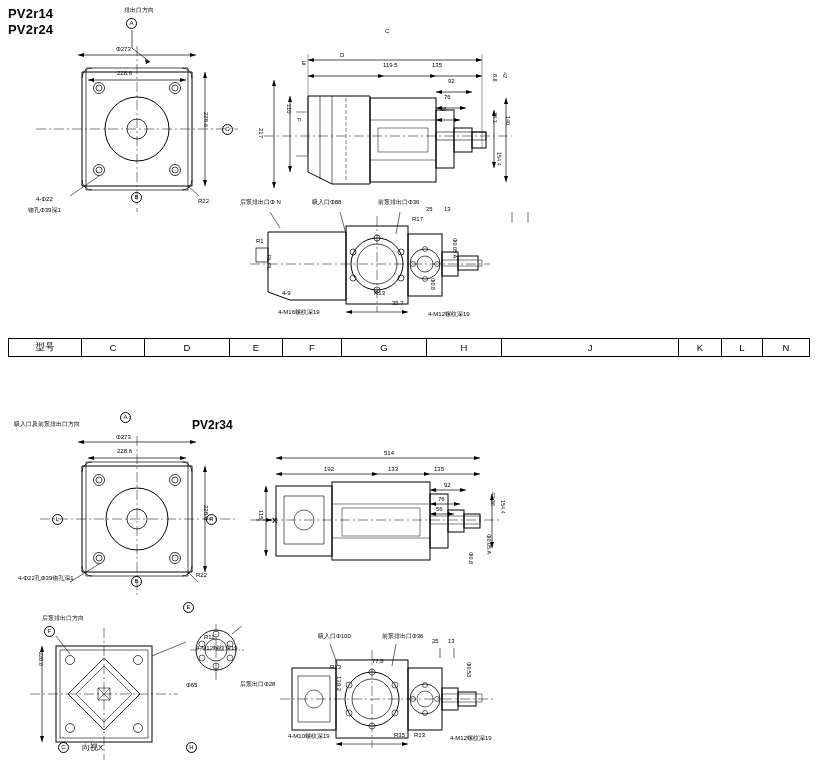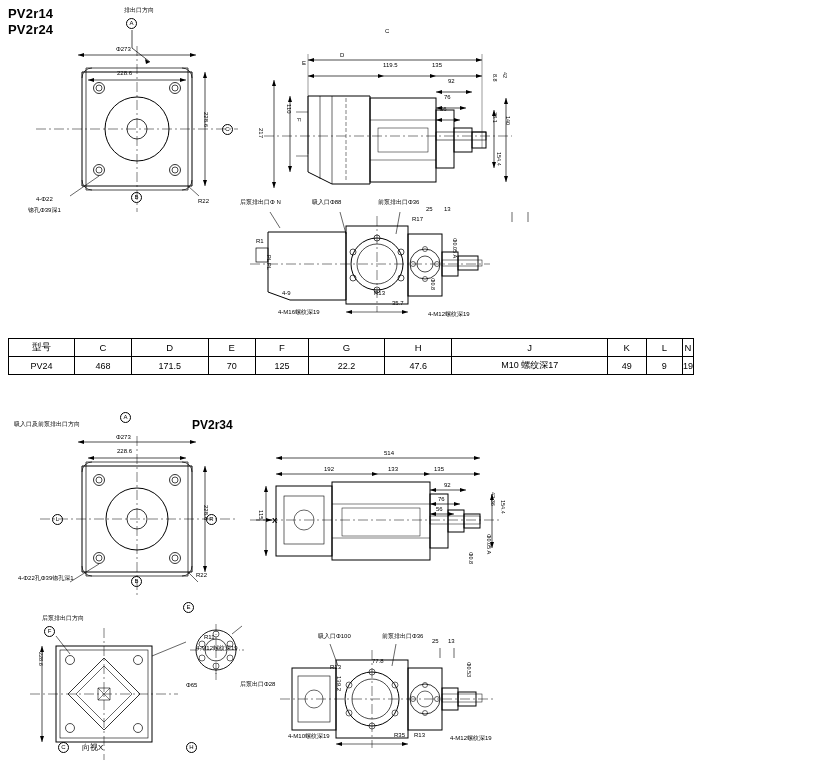--- a/index.html
+++ b/index.html
@@ -210,50 +210,37 @@
 <div class="t6 abs" style="left:412px;top:216px;">R17</div>
 <div class="t6 abs" style="left:374px;top:290px;">R13</div>
 <div class="t6 abs" style="left:392px;top:300px;">35.7</div>
 <div class="t6 abs" style="left:282px;top:290px;">4-9</div>
 <div class="t6 abs" style="left:278px;top:308px;">4-M16螺纹深19</div>
 <div class="t6 abs" style="left:428px;top:310px;">4-M12螺纹深19</div>
 <div class="t5 abs vert" style="left:452px;top:238px;">Φ0.05 A</div>
 <div class="t5 abs vert" style="left:430px;top:278px;">Φ0.8</div>
 <div class="t5 abs vert" style="left:266px;top:255px;">PL PL</div>
 
-<table class="spec" style="left:8px;top:338px;width:686px;">
+<table class="spec" style="left:8px;top:338px;width:802px;">
   <thead>
     <tr>
       <th style="width:72px">型号</th>
       <th style="width:62px">C</th>
       <th style="width:84px">D</th>
       <th style="width:52px">E</th>
       <th style="width:58px">F</th>
       <th style="width:84px">G</th>
       <th style="width:74px">H</th>
       <th style="width:176px">J</th>
       <th style="width:42px">K</th>
       <th style="width:40px">L</th>
       <th>N</th>
     </tr>
   </thead>
   <tbody>
-    <tr>
-      <td>PV24</td>
-      <td>468</td>
-      <td>171.5</td>
-      <td>70</td>
-      <td>125</td>
-      <td>22.2</td>
-      <td>47.6</td>
-      <td>M10 螺纹深17</td>
-      <td>49</td>
-      <td>9</td>
-      <td>19</td>
-    </tr>
   </tbody>
 </table>
 
 <div class="ttl2 abs" style="left:192px;top:418px;">PV2r34</div>
 <div class="t6 abs" style="left:14px;top:420px;">吸入口及前泵排出口方向</div>
 <div class="lbl-circ" style="left:120px;top:412px;">A</div>
 
 <svg width="250" height="160" style="left:0;top:432px;">
   <line x1="78" y1="10" x2="196" y2="10" stroke="#000" stroke-width="0.7"></line>
   <polygon points="78,10 84,8 84,12" fill="#000"></polygon>

